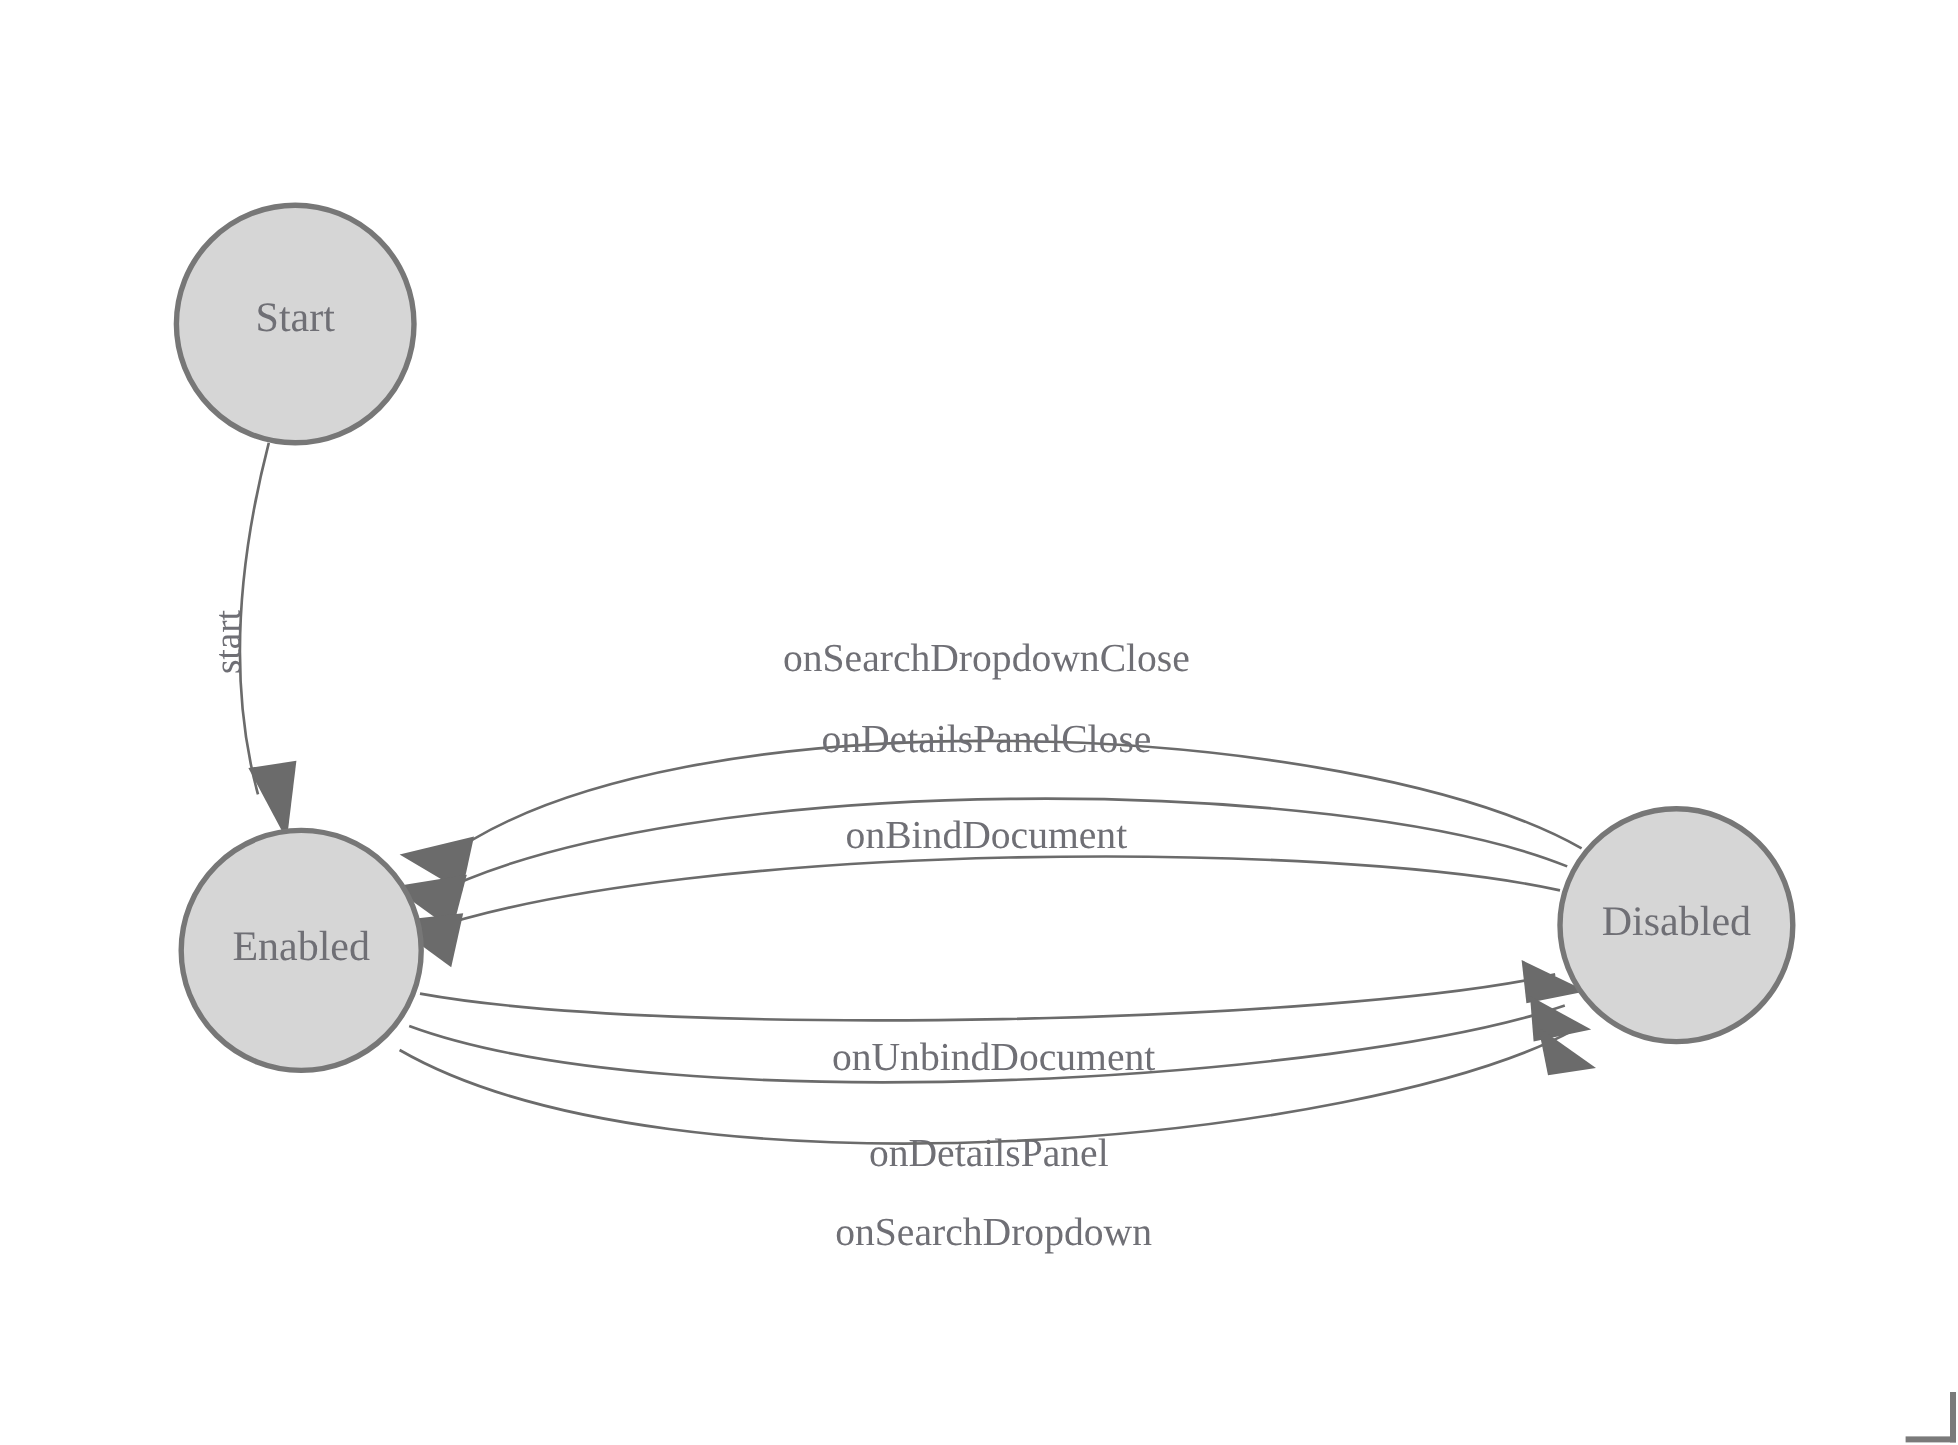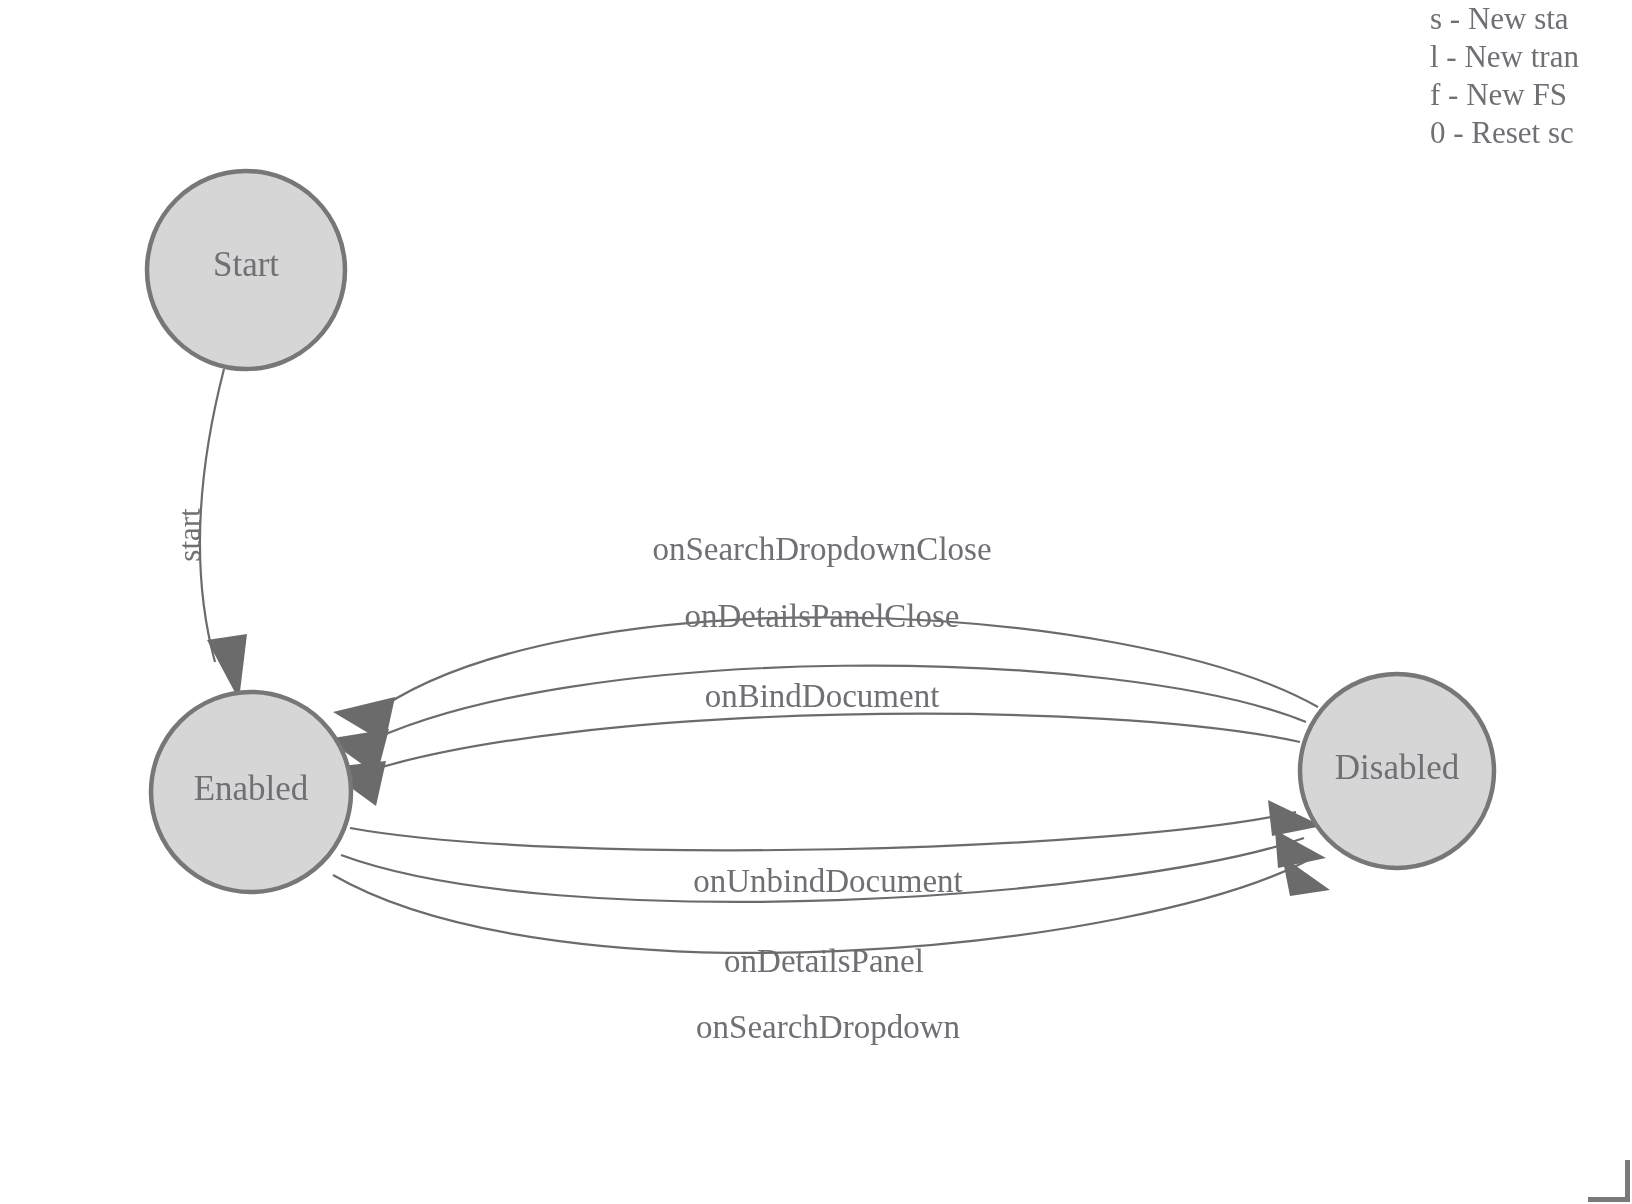--- a/index.html
+++ b/index.html
@@ -151,22 +151,16 @@
       <text class="state-node-label" x="251" y="792">Enabled</text>
     </g>
 
     <g>
       <circle class="state-node-circle" cx="1397" cy="771" r="97"></circle>
       <text class="state-node-label" x="1397" y="771">Disabled</text>
     </g>
 
   </svg>
 
-  <div id="help-overlay">
-    <div class="help-line">s - New sta</div>
-    <div class="help-line">l - New tran</div>
-    <div class="help-line">f - New FS</div>
-    <div class="help-line">0 - Reset sc</div>
-  </div>
 
   <div id="corner-mark"></div>
 
 </div>
 
 </body></html>

